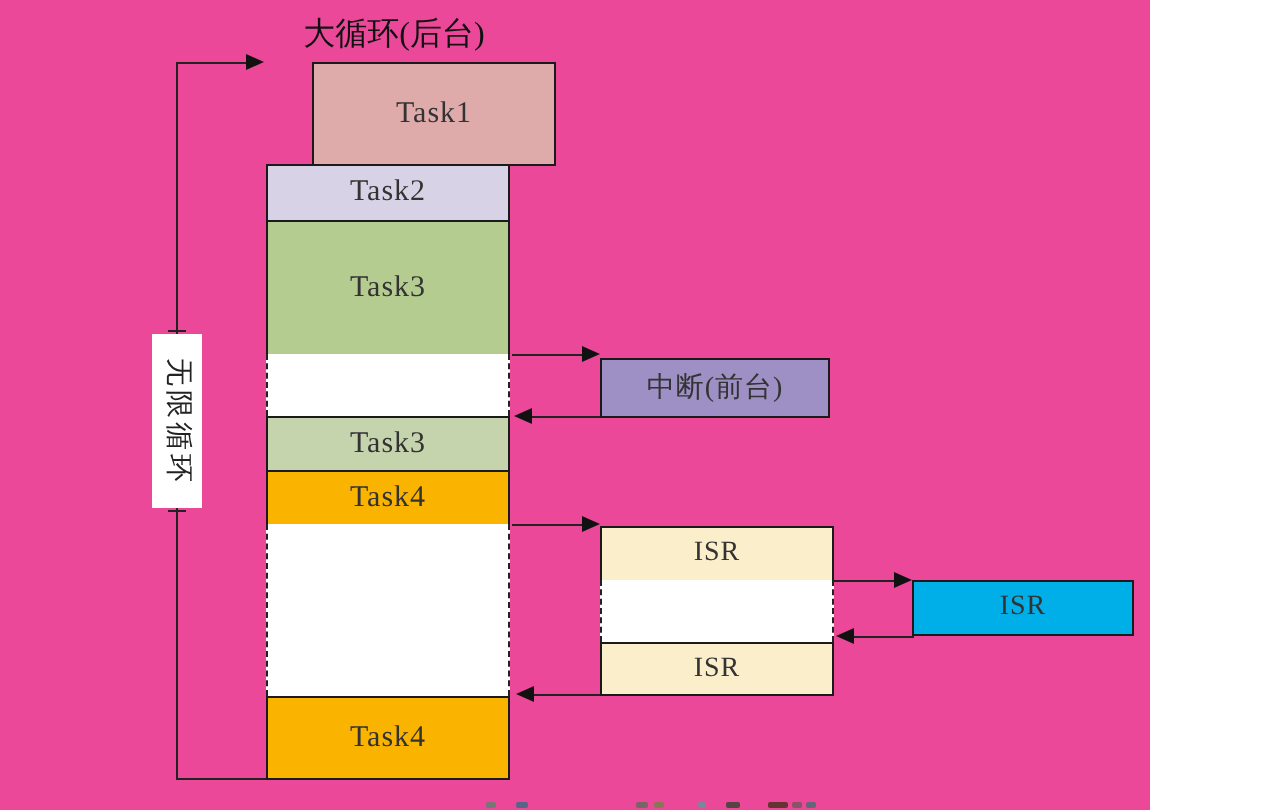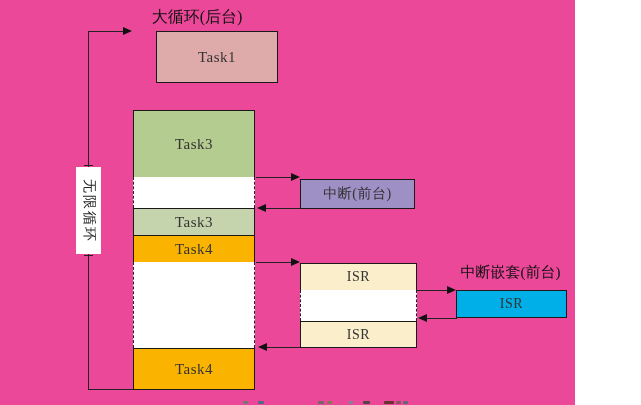--- a/index.html
+++ b/index.html
@@ -47,20 +47,23 @@
 
   <div class="loop-label" style="left:76px;top:167px;width:25px;height:87px;">
     <span>无限循环</span>
   </div>
   <div class="tick" style="left:84px;top:165px;width:9px;"></div>
   <div class="tick" style="left:84px;top:255px;width:9px;"></div>
 
   <div class="block" style="left: 133px; top: 31px; width: 122px; height: 52px; background-color: rgb(223, 170, 170); margin-left: 23px;">
     <span>Task1</span>
   </div>
+  <div class="block" style="left: 133px; top: 82px; width: 122px; height: 29px; background-color: rgb(216, 210, 230);">
+    <span>Task2</span>
+  </div>
   <div class="block" style="left: 133px; top: 110px; width: 122px; height: 68px; background-color: rgb(181, 204, 144);">
     <span>Task3</span>
   </div>
   <div class="gapcol" style="left:133px;top:177px;width:122px;height:31px;"></div>
   <div class="block" style="left: 133px; top: 208px; width: 122px; height: 28px; background-color: rgb(198, 212, 174);">
     <span>Task3</span>
   </div>
   <div class="block" style="left: 133px; top: 235px; width: 122px; height: 28px; background-color: rgb(250, 180, 0);">
     <span>Task4</span>
   </div>
@@ -77,21 +80,20 @@
   <div class="hline" style="left:266px;top:208px;width:34px;"></div>
   <div class="ah-l" style="left:257px;top:204px;"></div>
 
   <div class="hline" style="left:256px;top:262px;width:36px;"></div>
   <div class="ah-r" style="left:291px;top:258px;"></div>
   <div class="block" style="left: 300px; top: 263px; width: 117px; height: 28px; font-size: 14px; background-color: rgb(251, 238, 203);">
     <span>ISR</span>
   </div>
   <div class="gapcol" style="left:300px;top:290px;width:117px;height:31px;"></div>
 
-  <div class="title" style="left:443px;top:263px;width:135px;font-size:15px;">中断嵌套(前台)</div>
   <div class="hline" style="left:417px;top:290px;width:31px;"></div>
   <div class="ah-r" style="left:447px;top:286px;"></div>
   <div class="block" style="left: 456px; top: 290px; width: 111px; height: 28px; font-size: 14px; background-color: rgb(0, 174, 232);">
     <span>ISR</span>
   </div>
   <div class="hline" style="left:427px;top:318px;width:30px;"></div>
   <div class="ah-l" style="left:418px;top:314px;"></div>
 
   <div class="block" style="left: 300px; top: 321px; width: 117px; height: 27px; font-size: 14px; background-color: rgb(251, 238, 203);">
     <span>ISR</span>

